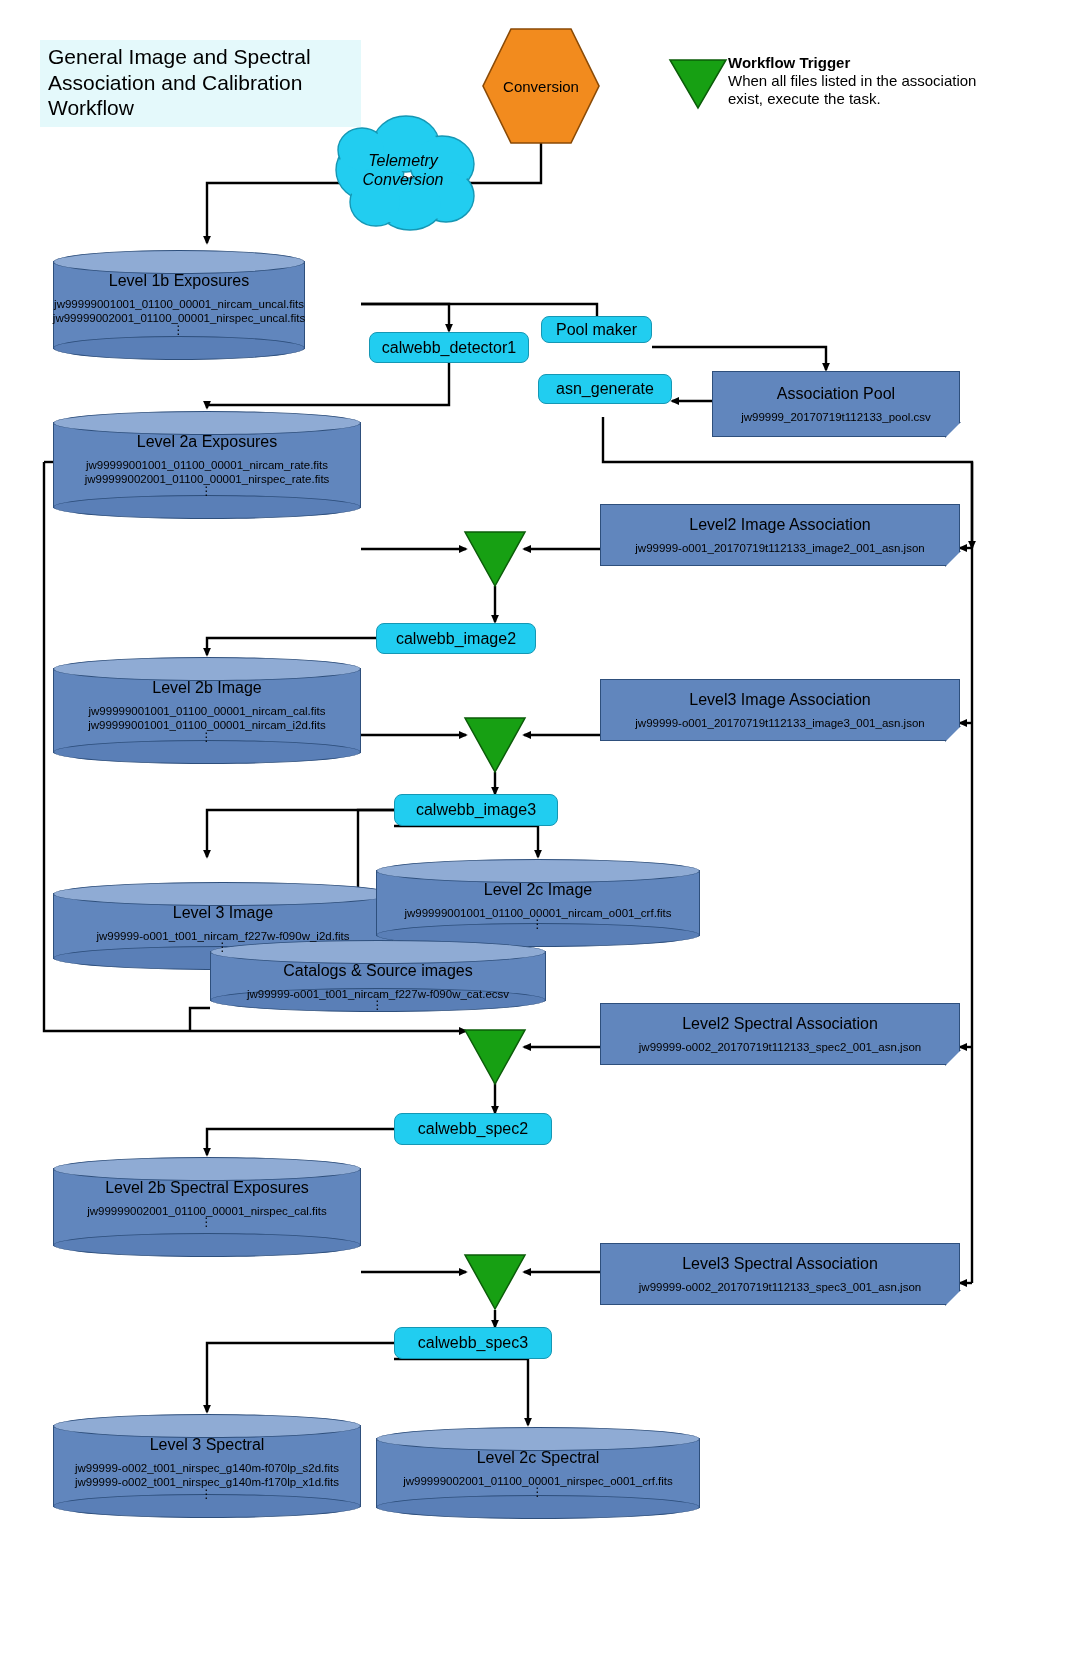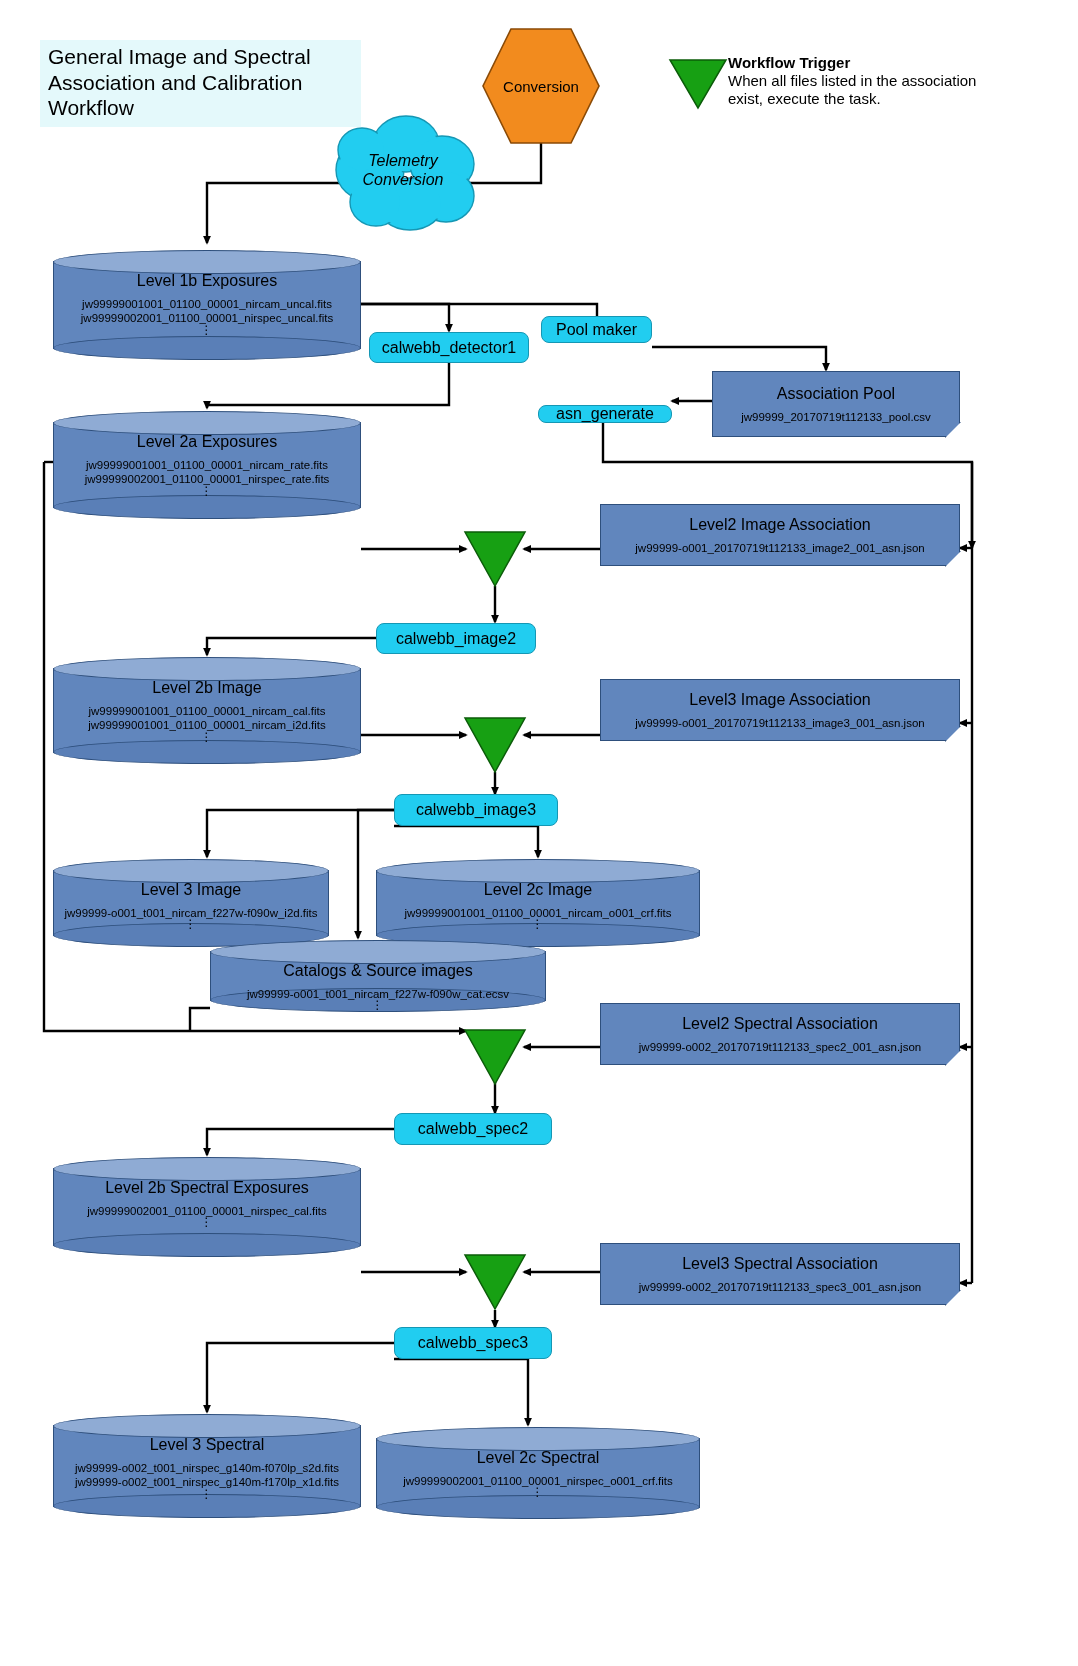--- a/index.html
+++ b/index.html
@@ -186,36 +186,36 @@
         <ellipse cx="128" cy="88" rx="26" ry="24"></ellipse>
         <ellipse cx="92" cy="96" rx="31" ry="24"></ellipse>
         <ellipse cx="58" cy="94" rx="24" ry="22"></ellipse>
         <ellipse cx="44" cy="42" rx="22" ry="20"></ellipse>
       </g>
     </svg>
     <div class="lbl">Telemetry
 Conversion</div>
   </div>
 
-  <div class="cyl" style="left:53px;top:250px;width:308px;height:110px;">
+  <div class="cyl" style="left:53px;top:250px;width:252px;height:110px;">
     <div class="body"></div>
     <div class="bot"></div>
     <div class="top"></div>
     <div class="inner">
       <div class="name">Level 1b Exposures</div>
       <div class="files">jw99999001001_01100_00001_nircam_uncal.fits
 jw99999002001_01100_00001_nirspec_uncal.fits</div>
       <div class="ell">⋮</div>
     </div>
   </div>
 
   <div class="proc" style="left:369px;top:332px;width:160px;height:31px;">calwebb_detector1</div>
   <div class="proc" style="left:541px;top:316px;width:111px;height:27px;">Pool maker</div>
 
-  <div class="proc" style="left:538px;top:405px;width:134px;height:18px;">asn_generate</div>
+  <div class="proc" style="left:538px;top:374px;width:134px;height:30px;">asn_generate</div>
 
   <div class="note" style="left:712px;top:371px;width:248px;height:66px;">
     <div class="sheet"></div>
     <div class="inner">
       <div class="name">Association Pool</div>
       <div class="file">jw99999_20170719t112133_pool.csv</div>
     </div>
     <div class="fold"></div>
   </div>
 
@@ -270,21 +270,21 @@
   </div>
 
   <div class="trig" style="left:463px;top:716px;">
     <svg width="64" height="58" viewBox="0 0 64 58">
       <path d="M2,2 L62,2 L32,56 Z" fill="#17a013" stroke="#0b5c09" stroke-width="1.5"></path>
     </svg>
   </div>
 
   <div class="proc" style="left:394px;top:794px;width:164px;height:32px;">calwebb_image3</div>
 
-  <div class="cyl" style="left:53px;top:859px;width:276px;height:88px;">
+  <div class="cyl" style="left:53px;top:882px;width:312px;height:88px;padding-left:28px;">
     <div class="body"></div>
     <div class="bot"></div>
     <div class="top"></div>
     <div class="inner">
       <div class="name">Level 3 Image</div>
       <div class="files">jw99999-o001_t001_nircam_f227w-f090w_i2d.fits</div>
       <div class="ell">⋮</div>
     </div>
   </div>
 

